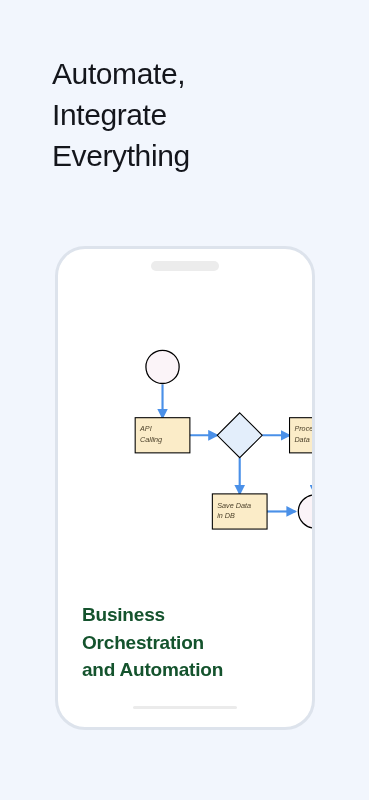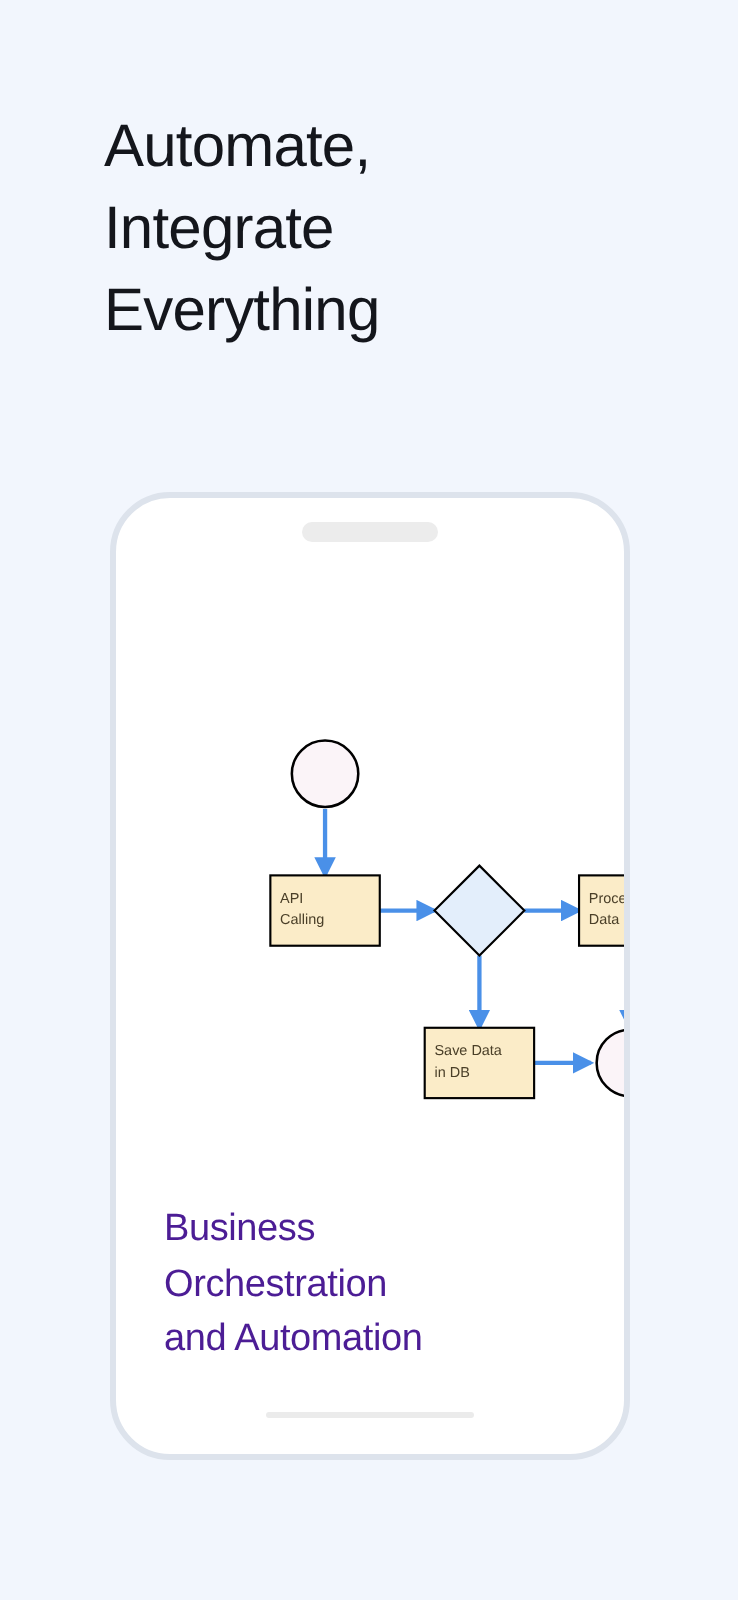--- a/index.html
+++ b/index.html
@@ -60,46 +60,47 @@
     width: 104px;
     height: 3px;
     background: #ebebeb;
     border-radius: 2px;
   }
 
   
   .flowchart {
     position: absolute;
     left: 0;
-    top: 108px;
+    top: 88px;
     width: 100%;
     height: 220px;
+    font-style: italic;
   }
   .flowchart svg {
     display: block;
     width: 100%;
     height: 100%;
   }
   .node-label {
     font-family: "Liberation Sans", sans-serif;
     font-size: 7.4px;
     fill: #4a3f28;
   }
 
   
   .caption {
     position: absolute;
     left: 24px;
     top: 352px;
     width: 220px;
     font-size: 19px;
-    font-weight: normal;
+    font-weight: bold;
     line-height: 1.45;
     letter-spacing: -0.2px;
-    color: #4c1d95;
+    color: #14532d;
     white-space: pre-line;
   }
 </style>
 </head>
 <body>
 
 <div class="headline">Automate,
 Integrate
 Everything</div>
 

